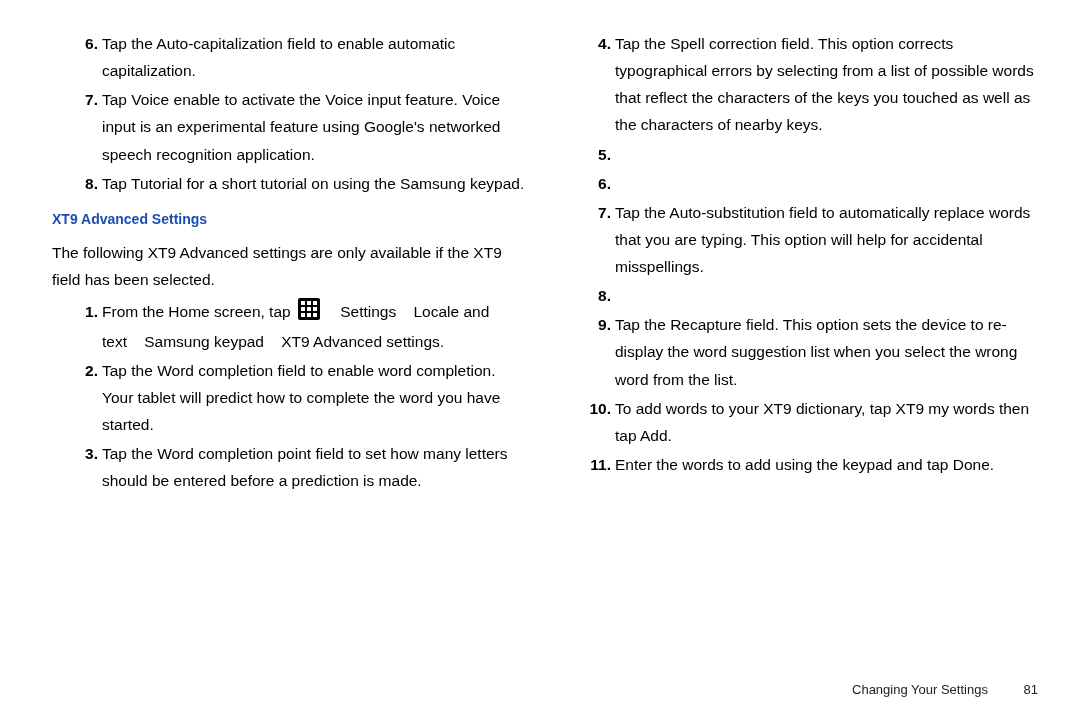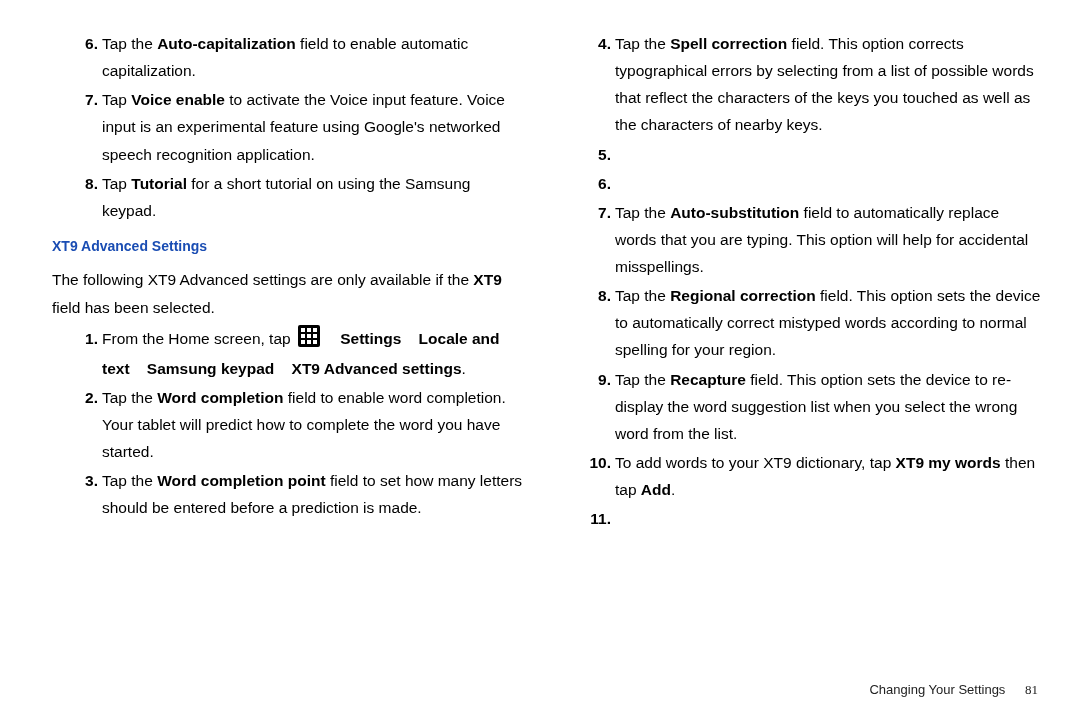--- a/index.html
+++ b/index.html
@@ -23,21 +23,21 @@
     display:flex;
     margin-bottom:2px;
   }
   .num{
     flex:0 0 46px;
     text-align:right;
     font-weight:700;
     padding-right:4px;
   }
   .txt{flex:1;}
-  .b{font-weight:700;}
+  .b{font-weight:400;}
   .heading{
     font-weight:700;
     color:#1a4db3;
     font-size:14px;
     margin:10px 0 8px 0;
   }
   .intro{
     margin:2px 0 4px 0;
   }
   .apps-icon{
@@ -45,21 +45,21 @@
     vertical-align:middle;
     margin:0 3px;
   }
   .footer{
     position:absolute;
     right:42px;
     bottom:18px;
     font-size:13px;
     color:#222;
   }
-  .pagenum{margin-left:16px;font-family:Liberation Serif, serif;}
+  .pagenum{margin-left:32px;}
 </style>
 </head>
 <body>
 
 <div class="cols">
   <div class="col">
     <div class="ol" id="left-top">
         <div class="li">
           <div class="num">6.</div>
           <div class="txt"><span>Tap the </span><span class="b">Auto-capitalization</span><span> field to enable automatic capitalization.</span></div>
@@ -112,32 +112,32 @@
         </div>
         <div class="li">
           <div class="num">6.</div>
         </div>
         <div class="li">
           <div class="num">7.</div>
           <div class="txt"><span>Tap the </span><span class="b">Auto-substitution</span><span> field to automatically replace words that you are typing. This option will help for accidental misspellings.</span></div>
         </div>
         <div class="li">
           <div class="num">8.</div>
-          <div class="txt"><span>Tap the </span><span class="b">Regional correction</span><span> field. This option sets the device to automatically correct mistyped words according to normal spelling for your region.</span></div>
         </div>
         <div class="li">
           <div class="num">9.</div>
           <div class="txt"><span>Tap the </span><span class="b">Recapture</span><span> field. This option sets the device to re-display the word suggestion list when you select the wrong word from the list.</span></div>
         </div>
         <div class="li">
           <div class="num">10.</div>
           <div class="txt"><span>To add words to your XT9 dictionary, tap </span><span class="b">XT9 my words</span><span> then tap </span><span class="b">Add</span><span>.</span></div>
         </div>
         <div class="li">
           <div class="num">11.</div>
+          <div class="txt"><span>Enter the words to add using the keypad and tap </span><span class="b">Done</span><span>.</span></div>
         </div>
       </div>
   </div>
 </div>
 
 <div class="footer">
   <span>Changing Your Settings</span>
   <span class="pagenum">81</span>
 </div>
 

